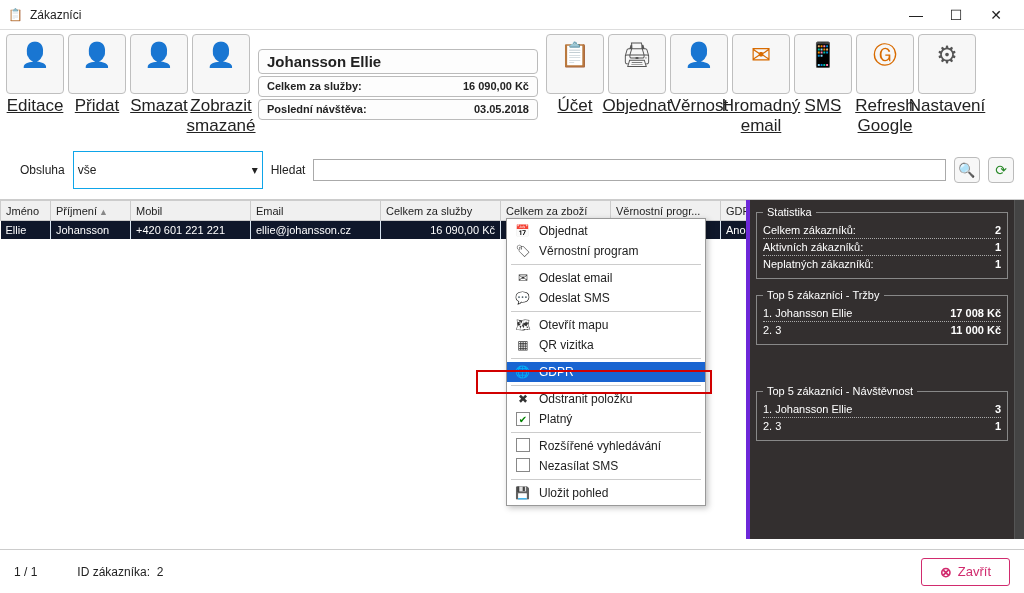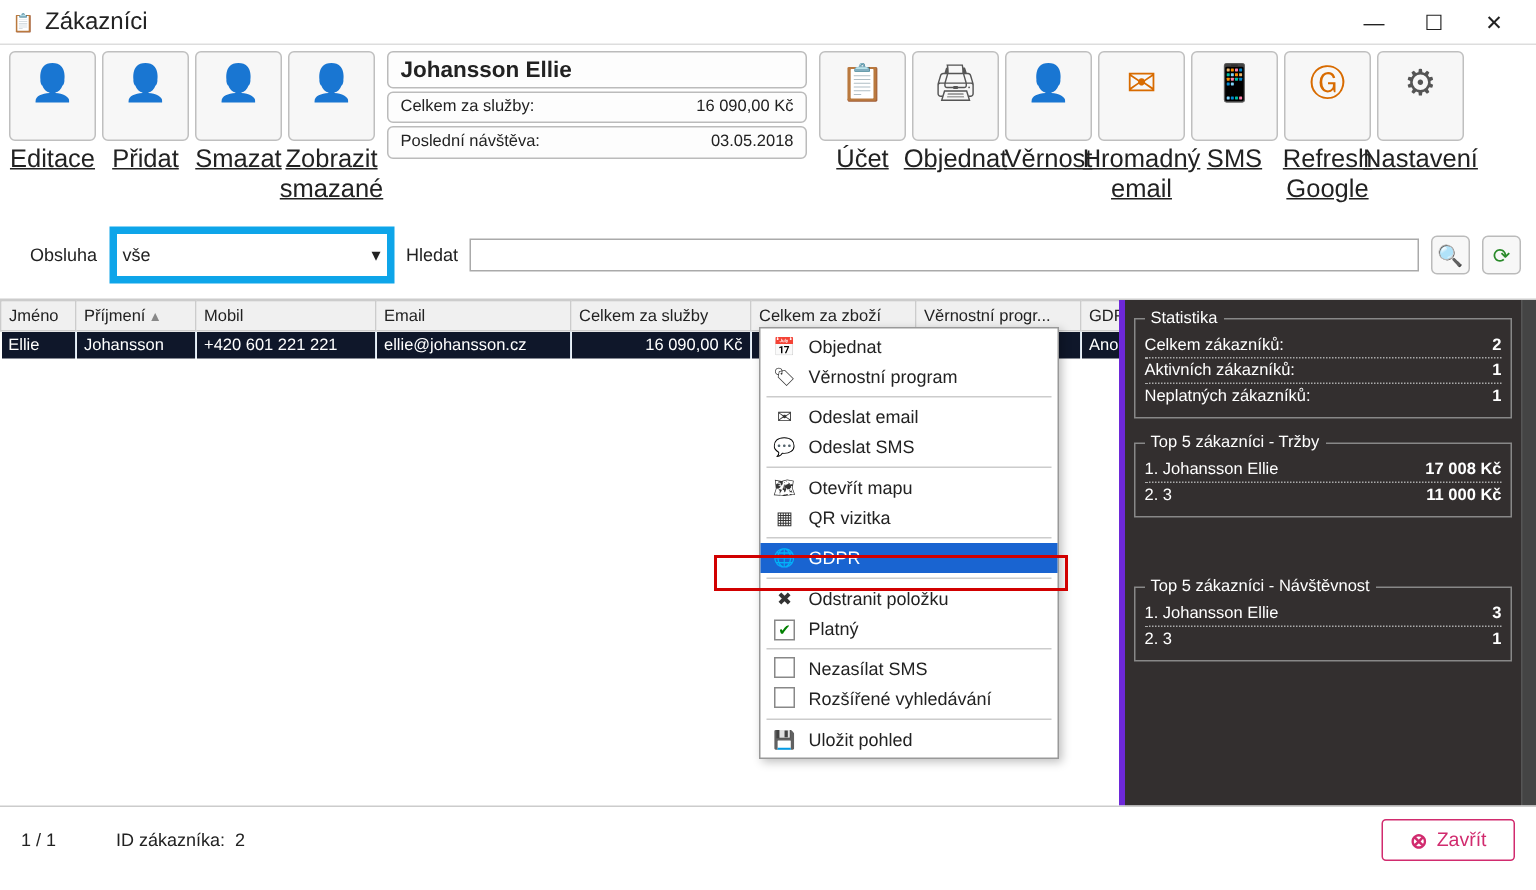--- a/index.html
+++ b/index.html
@@ -1,43 +1,43 @@
 <!DOCTYPE html>
 <html><head>
 <meta charset="utf-8">
 <style>
   * { box-sizing: border-box; font-family: "Segoe UI", Tahoma, sans-serif; }
   body { margin: 0; background: #fff; width: 1024px; height: 593px; overflow: hidden; font-size: 12px; color: #222; }
 
   
   .titlebar { height: 30px; background: #fff; border-bottom: 1px solid #ddd; display: flex; align-items: center; padding: 0 8px; }
   .titlebar .app-icon { width: 16px; height: 16px; margin-right: 6px; display: flex; align-items: center; justify-content: center; }
-  .titlebar .title { flex: 1; font-size: 16px; }
+  .titlebar .title { flex: 1; font-size: 12px; }
   .titlebar .win-controls { display: flex; gap: 0; }
   .titlebar .win-btn { width: 40px; height: 28px; display: flex; align-items: center; justify-content: center; font-size: 14px; }
 
   
   .toolbar { display: flex; align-items: stretch; padding: 4px 6px 2px 6px; gap: 2px; }
   .tb-group { display: flex; gap: 4px; }
   .tb-btn { border: 1px solid #bfbfbf; border-radius: 4px; background: #f7f7f7; width: 58px; height: 60px; display: flex; flex-direction: column; align-items: center; justify-content: flex-start; padding-top: 6px; }
   .tb-btn .ico { font-size: 24px; height: 28px; display: flex; align-items: center; justify-content: center; }
   .tb-col { display: flex; flex-direction: column; align-items: center; width: 58px; }
   .tb-col .lab-under { font-size: 17px; text-align: center; margin-top: 2px; line-height: 1.15; text-decoration: underline; }
 
-  .info-card { flex: 0 0 280px; margin: 0 6px; display: flex; flex-direction: column; gap: 2px; }
+  .info-card { flex: 0 0 280px; margin: 0 6px; display: flex; flex-direction: column; gap: 2px; justify-content: center; }
   .info-card .cname { border: 1px solid #bbb; border-radius: 4px; padding: 3px 8px; font-weight: bold; font-size: 15px; background: #fdfdfd; }
   .info-card .panel { border: 1px solid #bbb; border-radius: 4px; padding: 2px 8px; font-size: 11px; background: #fdfdfd; }
-  .info-card .row { display: flex; justify-content: space-between; line-height: 1.4; }
+  .info-card .row { display: flex; justify-content: space-between; line-height: 1.4; font-weight: bold; }
 
   .toolbar-right { display: flex; gap: 4px; }
 
   
   .filter-row { display: flex; align-items: center; padding: 14px 10px 10px 20px; gap: 8px; }
   .filter-row label { font-size: 12px; }
-  .combo { border: 5px solid #0ea5e9; background: #fff; height: 38px; min-width: 190px; padding: 1px 4px; font-size: 12px; display: flex; align-items: center; justify-content: space-between; }
+  .combo { border: 1px solid #0ea5e9; background: #fff; height: 38px; min-width: 190px; padding: 1px 4px; font-size: 12px; display: flex; align-items: center; justify-content: space-between; }
   .search-input { flex: 1; border: 1px solid #aaa; height: 22px; padding: 2px 6px; font-size: 12px; }
   .sq-btn { width: 26px; height: 26px; border: 1px solid #bbb; border-radius: 4px; background: #f7f7f7; display: flex; align-items: center; justify-content: center; font-size: 14px; }
 
   
   .main { display: flex; height: 340px; border-top: 1px solid #ccc; }
   .grid-wrap { flex: 1; position: relative; overflow: hidden; }
   table.grid { width: 100%; border-collapse: collapse; font-size: 11px; table-layout: fixed; }
   table.grid th { background: #f0f0f0; border: 1px solid #ccc; padding: 3px 5px; text-align: left; font-weight: normal; height: 20px; white-space: nowrap; overflow: hidden; }
   table.grid td { border-right: 1px solid #d8e4f0; padding: 3px 5px; height: 18px; white-space: nowrap; overflow: hidden; }
   tr.sel td { background: #0f172a; color: #fff; }
@@ -57,21 +57,21 @@
   .ctx { position: absolute; left: 506px; top: 218px; width: 200px; background: #fff; border: 1px solid #999; box-shadow: 2px 2px 6px rgba(0,0,0,.25); z-index: 50; padding: 2px 0; }
   .ctx .mi { display: flex; align-items: center; gap: 8px; padding: 2px 8px; height: 20px; font-size: 12px; }
   .ctx .mi .mico { width: 16px; text-align: center; font-size: 12px; color: #333; }
   .ctx .mi.sel { background: #1964d1; color: #fff; }
   .ctx .mi.sel .mico { color: #fff; }
   .ctx .sep { height: 1px; background: #ccc; margin: 3px 4px; }
   .ctx .chk { display: inline-flex; width: 14px; height: 14px; border: 1px solid #888; align-items: center; justify-content: center; font-size: 10px; color: green; background:#fff; }
   .hl-box { position: absolute; border: 2px solid #d10000; left: 476px; top: 370px; width: 236px; height: 24px; z-index: 60; pointer-events: none; }
 
   
-  .footer { position: absolute; bottom: 12px; left: 0; right: 0; height: 44px; border-top: 1px solid #ccc; display: flex; align-items: center; padding: 0 14px; background: #fff; }
+  .footer { position: absolute; bottom: 0; left: 0; right: 0; height: 44px; border-top: 1px solid #ccc; display: flex; align-items: center; padding: 0 14px; background: #fff; }
   .footer .left { display: flex; gap: 40px; font-size: 12px; }
   .footer .spacer { flex: 1; }
   .close-btn { border: 1px solid #d12b6e; color: #d12b6e; background: #fff; border-radius: 3px; padding: 5px 18px; font-size: 13px; display: flex; align-items: center; gap: 6px; }
   .close-btn .x { font-weight: bold; font-size: 14px; }
 
   .orange { color: #d86b00; }
   .gray { color: #555; }
   .green { color: #3a9b3a; }
   .red { color: #c9302c; }
 </style>
@@ -319,25 +319,25 @@
       <span class="mico">✖</span>
       <span>Odstranit položku</span>
     </div>
     <div class="mi">
       <span class="mico"><span class="chk">✔</span></span>
       <span>Platný</span>
     </div>
     <div class="sep"></div>
     <div class="mi">
       <span class="mico"><span class="chk"></span></span>
+      <span>Rozšířené vyhledávání</span>
+    </div>
+    <div class="mi">
+      <span class="mico"><span class="chk"></span></span>
       <span>Nezasílat SMS</span>
-    </div>
-    <div class="mi">
-      <span class="mico"><span class="chk"></span></span>
-      <span>Rozšířené vyhledávání</span>
     </div>
     <div class="sep"></div>
     <div class="mi">
       <span class="mico">💾</span>
       <span>Uložit pohled</span>
     </div>
   </div>
 <div class="hl-box"></div>
 
 <div class="footer">

